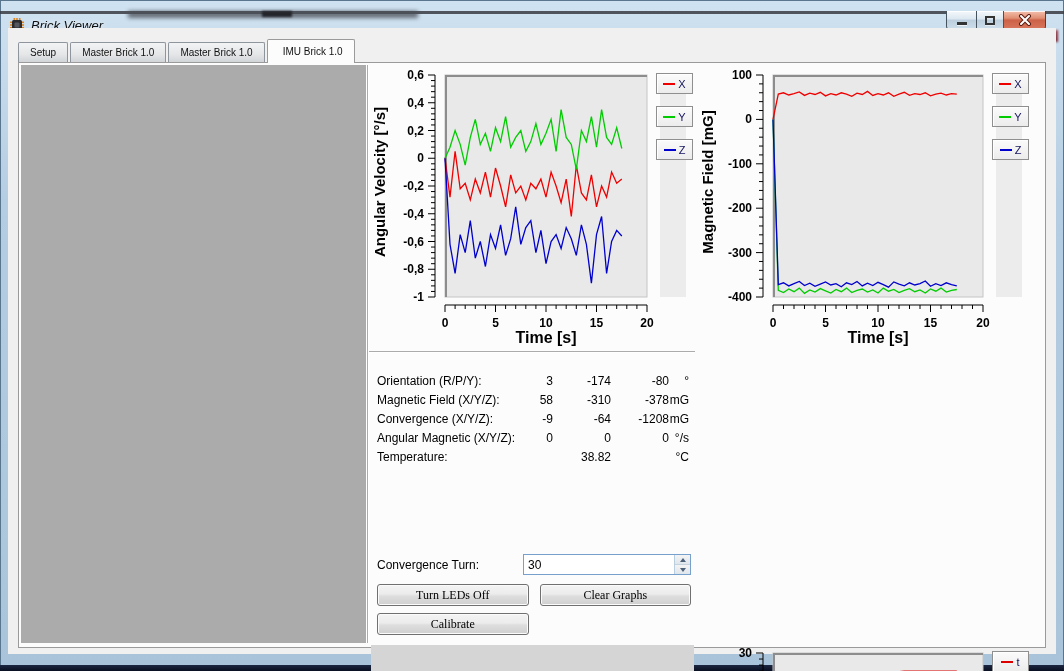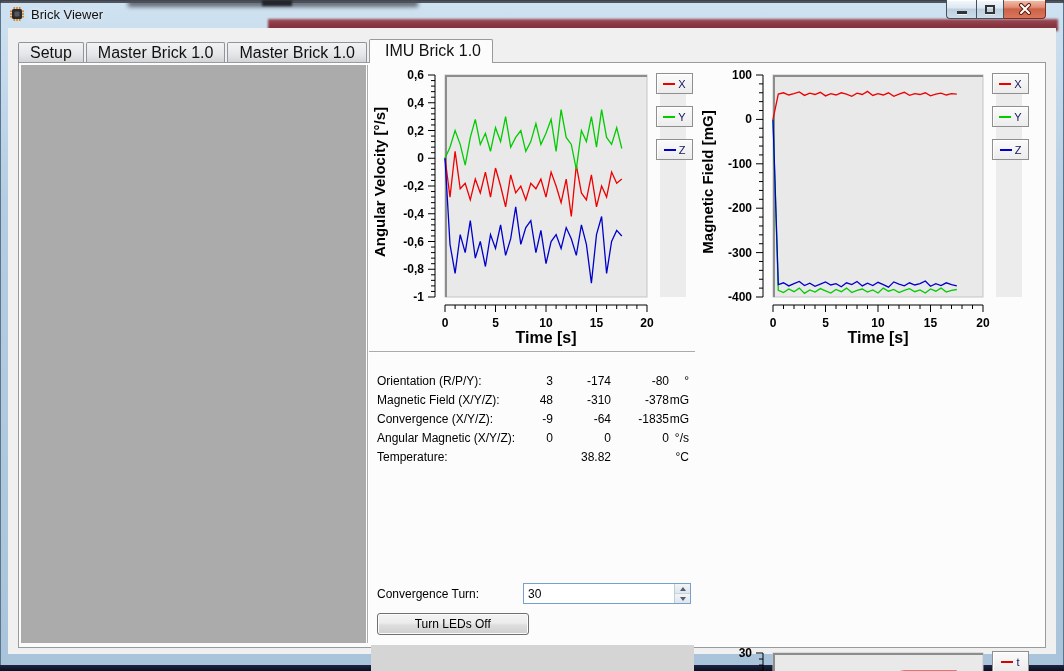--- a/index.html
+++ b/index.html
@@ -3,21 +3,21 @@
 <meta charset="utf-8">
 <style>
   * { margin:0; padding:0; box-sizing:border-box; }
   body { font-family:"Liberation Sans", sans-serif; background:#555; }
 
   .window { position:relative; width:1064px; height:671px; overflow:hidden;
     background:linear-gradient(180deg,#cfe2f1 0%,#b5cde2 30%,#a9c4da 100%);
     box-shadow:inset 0 0 0 1px #5a768f; }
 
   
-  .titlebar { position:absolute; top:0; left:0; right:0; height:28px; }
+  .titlebar { position:absolute; top:11px; left:0; right:0; height:28px;font-style:italic; }
   .tb-darktop { position:absolute; top:0; left:0; right:0; height:3px; background:#383b42; opacity:.85; }
   .tb-blob1 { position:absolute; top:0; left:128px; width:290px; height:7px; background:#4a4e57; filter:blur(2px); opacity:.8; }
   .tb-blob2 { position:absolute; top:0; left:262px; width:30px; height:6px; background:#23252b; filter:blur(1px); }
   .maroon-band { position:absolute; top:19px; left:268px; right:6px; height:12px;
     background:linear-gradient(180deg,#9c4e58 0%,#8a3742 45%,#7c2c37 100%); filter:blur(1px); }
   .tb-left { position:absolute; top:6px; left:9px; display:flex; align-items:center; gap:6px; }
   .app-icon { width:16px; height:16px; display:block; }
   .tb-title { font-size:13px; color:#101010; text-shadow:0 0 6px rgba(255,255,255,.9); }
   .win-controls { position:absolute; top:0; right:18px; display:flex; }
   .winbtn { height:19px; border:1px solid #45535e; border-top:none; display:flex; align-items:center; justify-content:center;
@@ -29,21 +29,21 @@
     background:linear-gradient(180deg,#f4c0ac 0%,#e08f74 40%,#cc6247 50%,#d8765c 100%); }
   .glyph-min { width:10px; height:3px; background:#333; margin-top:6px; box-shadow:0 1px 0 rgba(255,255,255,.7); }
   .glyph-max { width:10px; height:9px; border:2px solid #333; background:transparent; box-shadow:0 1px 0 rgba(255,255,255,.5); }
 
   
   .client { position:absolute; top:28px; left:8px; right:8px; height:626px; background:#f0f0f0; }
   .bottom-dark { position:absolute; bottom:0; left:0; right:0; height:6px; background:linear-gradient(180deg,#1d2742,#0a0f22); }
 
   
   .tabbar { height:24px; margin:10px 10px 0 10px; display:flex; align-items:flex-end; position:relative; z-index:2; }
-  .tab { height:20px; padding:0 11px; display:flex; align-items:center; font-size:16px; color:#111;
+  .tab { height:20px; padding:0 11px; display:flex; align-items:center; font-size:10px; color:#111;
     background:linear-gradient(180deg,#f2f3f4 0%,#e4e6e8 60%,#d2d5d8 100%);
     border:1px solid #8e959c; border-bottom:none; border-radius:2px 2px 0 0; margin-right:2px; cursor:pointer; }
   .tab.active { height:24px; background:#fcfcfc; border-color:#9a9a9a; position:relative; margin-bottom:-1px; padding-bottom:1px;padding-left:15px; }
 
   .tabpage { margin:0 10px; height:586px; background:#fcfcfc; border:1px solid #9a9a9a; position:relative; z-index:1; padding:2px; }
   .grid { display:grid; grid-template-columns:346px 2px 326px 2px 334px; grid-template-rows:286px 292px; width:100%; height:100%; }
   .vsep { grid-row:1 / 3; background:#ababab; border-right:1px solid #ffffff; }
 
   
   .chart { position:relative; display:flex; overflow:hidden; }
@@ -71,21 +71,21 @@
   .convrow { display:flex; align-items:center; }
   .convrow label { flex:1; }
   .spinbox { width:168px; height:21px; border:1px solid #77a1cc; background:#fff; display:flex; margin-right:2px; }
   .spinbox input { flex:1; border:none; outline:none; font-size:12px; padding-left:4px; font-family:"Liberation Sans",sans-serif; min-width:0; }
   .spinarrows { width:16px; display:flex; flex-direction:column; border-left:1px solid #b9cede; }
   .spinbtn { flex:1; background:linear-gradient(180deg,#f4f4f4,#dfe6ec); display:flex; align-items:center; justify-content:center; cursor:pointer; }
   .spinbtn + .spinbtn { border-top:1px solid #c6d3de; }
   .tri-up { width:0; height:0; border-left:3px solid transparent; border-right:3px solid transparent; border-bottom:4px solid #4c607a; }
   .tri-down { width:0; height:0; border-left:3px solid transparent; border-right:3px solid transparent; border-top:4px solid #4c607a; }
   .btngrid { display:grid; grid-template-columns:1fr 1fr; column-gap:11px; row-gap:7px; margin-top:9px; margin-right:2px; }
-  .btn { height:22px; font-size:12px; font-family:Liberation Sans, sans-serif; color:#000; cursor:pointer;
+  .btn { height:22px; font-size:12px; font-family:Liberation Serif, serif; color:#000; cursor:pointer;
     border:1px solid #707070; border-radius:3px;
     background:linear-gradient(180deg,#f4f4f4 0%,#ececec 45%,#dedede 55%,#cfcfcf 100%);
     box-shadow:inset 0 0 0 1px #fbfbfb; }
 
   
   .panel-mid { padding:2px 1px 0 2px; display:flex; flex-direction:column; }
   .imu-image { height:200px; background:#d5d5d5; }
 </style>
 </head>
 <body>
@@ -436,29 +436,29 @@
 
         <div class="panel-left">
           <div class="rtable">
             <div>Orientation (R/P/Y):</div>
             <div class="rt-num">3</div>
             <div class="rt-num">-174</div>
             <div class="rt-num">-80</div>
             <div class="rt-unit">°</div>
 
             <div>Magnetic Field (X/Y/Z):</div>
-            <div class="rt-num">48</div>
+            <div class="rt-num">58</div>
             <div class="rt-num">-310</div>
             <div class="rt-num">-378</div>
             <div class="rt-unit">mG</div>
 
             <div>Convergence (X/Y/Z):</div>
             <div class="rt-num">-9</div>
             <div class="rt-num">-64</div>
-            <div class="rt-num">-1835</div>
+            <div class="rt-num">-1208</div>
             <div class="rt-unit">mG</div>
 
             <div>Angular Magnetic (X/Y/Z):</div>
             <div class="rt-num">0</div>
             <div class="rt-num">0</div>
             <div class="rt-num">0</div>
             <div class="rt-unit">°/s</div>
 
             <div>Temperature:</div>
             <div class="rt-num"></div>
@@ -479,20 +479,22 @@
                   </div>
                 <div class="spinbtn">
                     <div class="tri-down"></div>
                   </div>
               </div>
             </div>
           </div>
 
           <div class="btngrid">
             <button class="btn">Turn LEDs Off</button>
+            <button class="btn">Clear Graphs</button>
+            <button class="btn">Calibrate</button>
           </div>
         </div>
 
         <div class="panel-mid" style="grid-column:3;">
           <div class="imu-image">
             <svg width="100%" height="200" viewBox="0 0 322 200">
               <rect x="109" y="53" width="98" height="97" fill="#000"></rect>
               <rect x="113" y="74" width="15" height="52" fill="#fff"></rect>
               <rect x="188" y="74" width="15" height="52" fill="#fff"></rect>
               <rect x="147" y="128" width="21" height="27" fill="#8f8f96"></rect>

